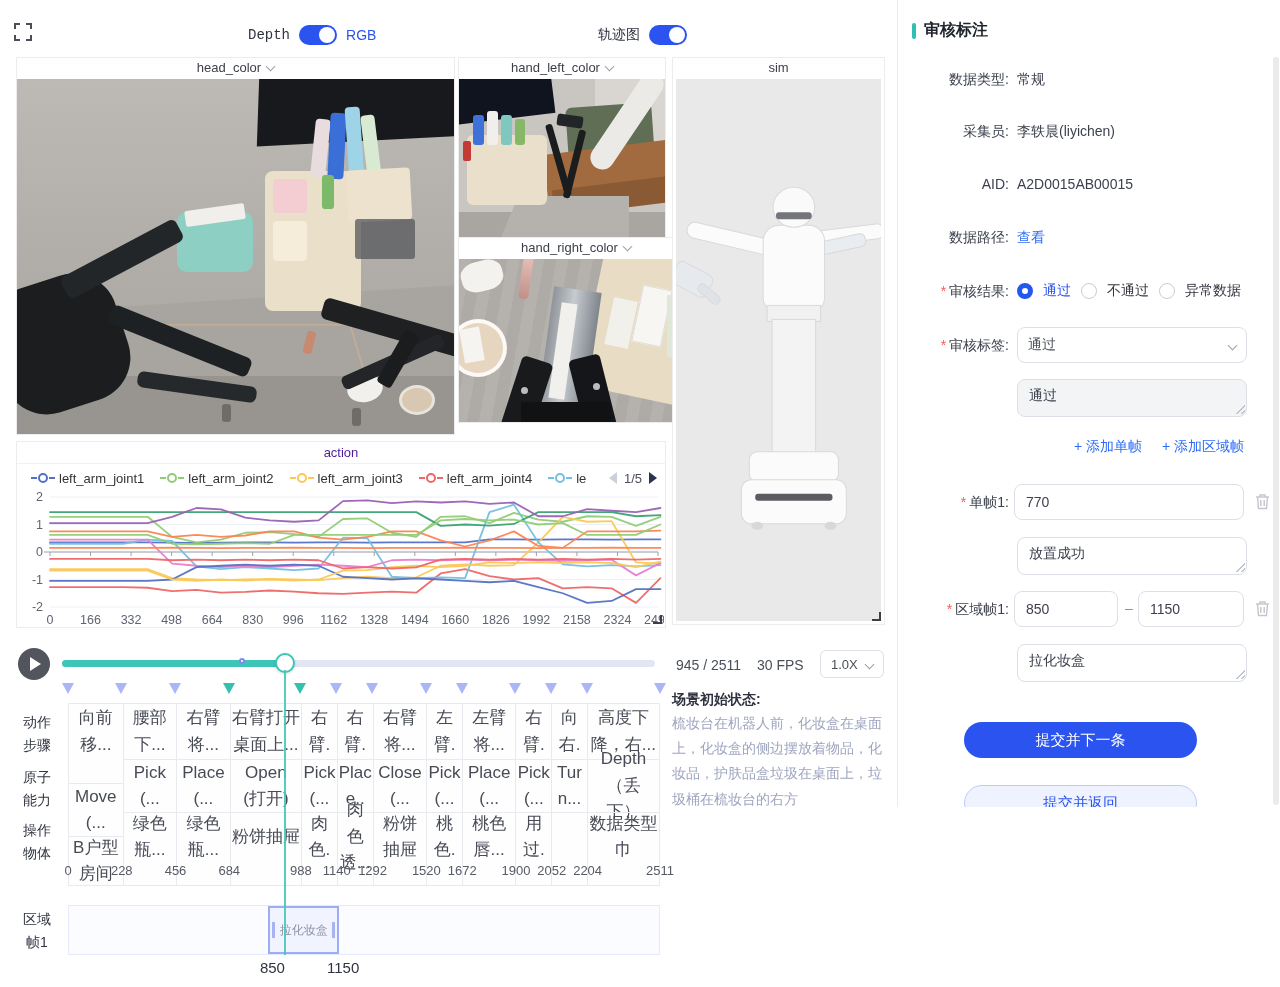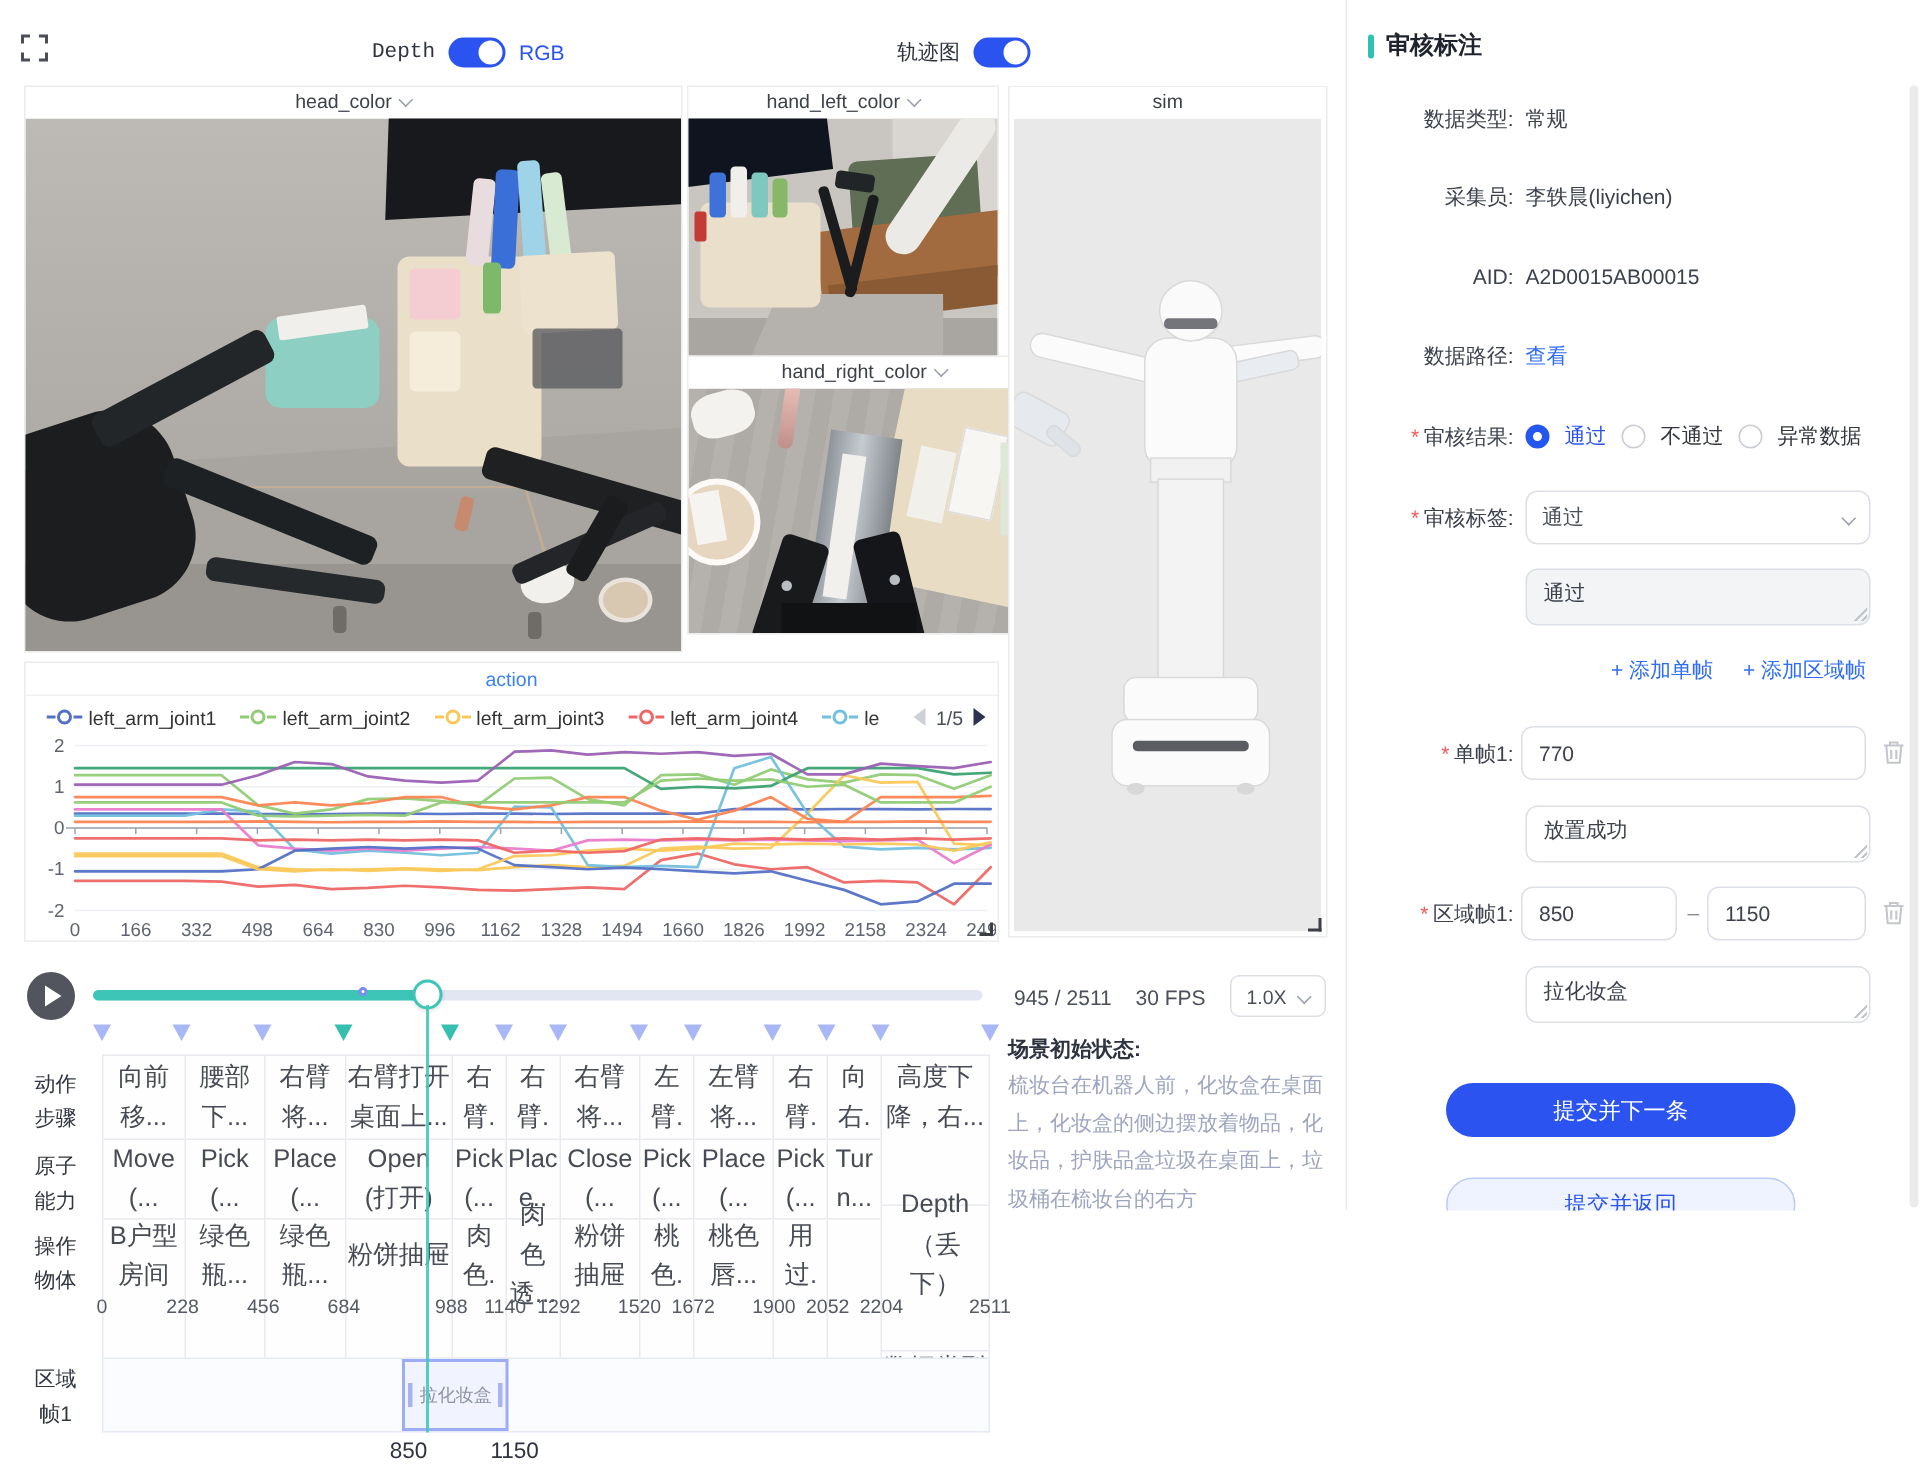--- a/index.html
+++ b/index.html
@@ -12,21 +12,21 @@
   .toggle { width:38px; height:20px; border-radius:10px; background:#2a53f0; position:relative; cursor:pointer; }
   .toggle::after { content:''; position:absolute; right:2px; top:2px; width:16px; height:16px; border-radius:50%; background:#fff; }
   .bluetxt { color:#2a53f0; }
   
   .panel { position:absolute; background:#fff; border:1px solid #ececec; }
   .ptitle { height:21px; line-height:20px; text-align:center; font-size:13px; color:#3c4049; cursor:pointer; }
   .chev { display:inline-block; width:7px; height:7px; border-right:1.4px solid #9aa0aa; border-bottom:1.4px solid #9aa0aa; transform:rotate(45deg); margin-left:6px; vertical-align:2px; }
   .cam { position:absolute; left:0; right:0; bottom:0; overflow:hidden; }
   .corner { position:absolute; right:3px; bottom:3px; width:9px; height:9px; border-right:2px solid #3c3f45; border-bottom:2px solid #3c3f45; cursor:nwse-resize; }
   
-  .ctitle { height:22px; line-height:21px; text-align:center; font-size:13px; color:#3b82f6; border-bottom:1px solid #f1f1f4; }
+  .ctitle { height:22px; line-height:21px; text-align:center; font-size:13px; color:#4c1d95; border-bottom:1px solid #f1f1f4; }
   .legend { position:absolute; left:14px; right:8px; top:26px; height:20px; display:flex; align-items:center; gap:16px; font-size:13px; color:#333; }
   .lg-item { display:flex; align-items:center; gap:4px; cursor:pointer; white-space:nowrap; }
   .lg-page { margin-left:auto; display:flex; align-items:center; gap:7px; color:#4a4f5a; font-size:13px; }
   .pg-prev { width:0; height:0; border-right:8px solid #ccd0d8; border-top:6px solid transparent; border-bottom:6px solid transparent; cursor:pointer; }
   .pg-next { width:0; height:0; border-left:8px solid #2a3350; border-top:6px solid transparent; border-bottom:6px solid transparent; cursor:pointer; }
   
   .playbtn { left:18px; top:648px; width:32px; height:32px; border-radius:50%; background:#53555e; cursor:pointer; }
   .playbtn::after { content:''; position:absolute; left:12px; top:9px; width:0; height:0; border-left:11px solid #fff; border-top:7px solid transparent; border-bottom:7px solid transparent; }
   .slider-track { left:62px; top:660px; width:593px; height:7px; border-radius:4px; background:#e2e6f2; cursor:pointer; }
   .slider-fill { position:absolute; left:0; top:0; height:7px; border-radius:4px; background:#3dc5b7; }
@@ -338,21 +338,21 @@
 <div class="rowlab" style="top:711px;">动作
 步骤</div>
 <div class="rowlab" style="top:766px;">原子
 能力</div>
 <div class="rowlab" style="top:819px;">操作
 物体</div>
 <div id="steps-table">
     <div class="scol" style="width: 53.7539px;">
       <div class="scell c1" style="height: 55px;">向前
 移...</div>
-      <div class="scell c2" style="height: 53px;">Move
+      <div class="scell c2" style="height: 53px; margin-top: 24px;">Move
 (...</div>
       <div class="scell c3" style="height: 49px;">B户型
 房间</div>
     </div>
     <div class="scol" style="width: 53.7539px;">
       <div class="scell c1" style="height: 55px;">腰部
 下...</div>
       <div class="scell c2" style="height: 53px;">Pick
 (...</div>
       <div class="scell c3" style="height: 49px;">绿色
@@ -421,21 +421,21 @@
       <div class="scell c3" style="height: 49px;">用
 过.</div>
     </div>
     <div class="scol" style="width: 35.8359px;">
       <div class="scell c1" style="height: 55px;">向
 右.</div>
       <div class="scell c2" style="height: 53px;">Tur
 n...</div>
       <div class="scell c3" style="height: 49px;"></div>
     </div>
-    <div class="scol" style="width: 72.3791px; gap: 44px;">
+    <div class="scol" style="width: 72.3791px;">
       <div class="scell c1" style="height: 55px;">高度下
 降，右...</div>
       <div class="scell c2" style="height: 53px;">Depth（丢
 下）</div>
       <div class="scell c3" style="height: 49px;">数据类型
 巾</div>
     </div>
   </div>
 
 <div class="abs scene">

